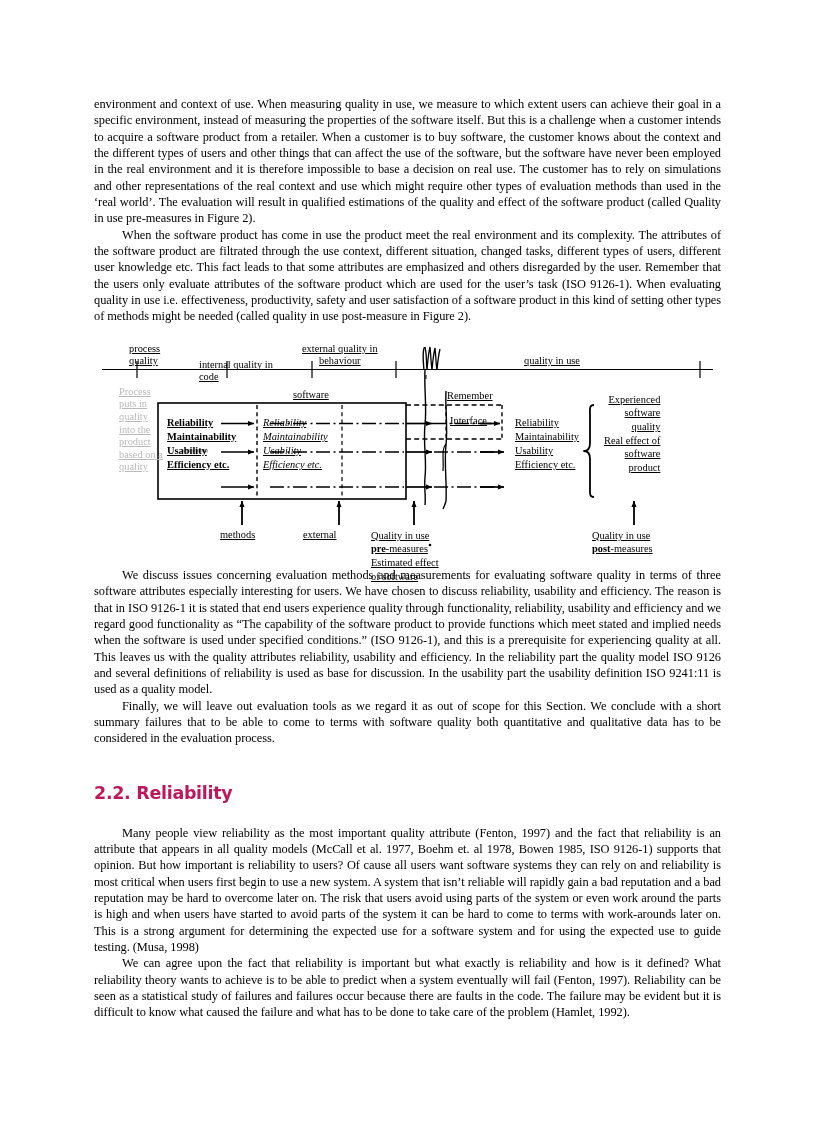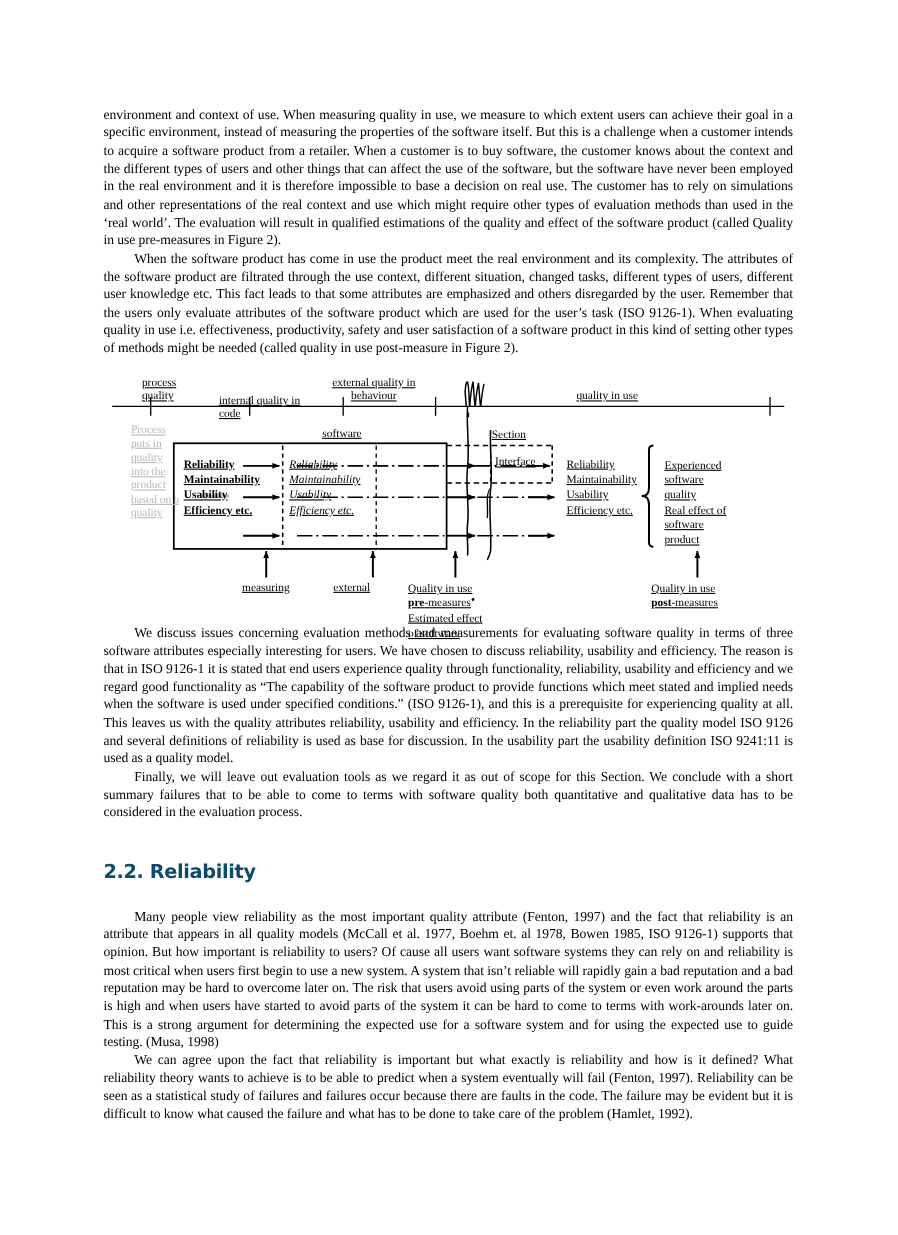--- a/index.html
+++ b/index.html
@@ -78,21 +78,21 @@
     color: #111;
     letter-spacing: -0.1px;
   }
 
   h2.section-head {
     font-family: "DejaVu Sans", sans-serif;
     font-size: 17.5px;
     font-weight: bold;
     letter-spacing: -0.3px;
     margin: 36px 0 0 0;
-    color: #0c4a6e;
+    color: #be185d;
   }
   .after-head { height: 22px; }
 </style>
 </head>
 <body>
 
 <div class="page">
   <div class="content">
 
     <p class="body-par">environment and context of use. When measuring quality in use, we measure to which extent users can achieve their goal in a specific environment, instead of measuring the properties of the software itself. But this is a challenge when a customer intends to acquire a software product from a retailer. When a customer is to buy software, the customer knows about the context and the different types of users and other things that can affect the use of the software, but the software have never been employed in the real environment and it is therefore impossible to base a decision on real use. The customer has to rely on simulations and other representations of the real context and use which might require other types of evaluation methods than used in the ‘real world’.  The evaluation will result in qualified estimations of the quality and effect of the software product (called Quality in use pre-measures in Figure 2).</p>
@@ -186,31 +186,31 @@
       <div class="fig-label bold" style="left:73px; top:78px;">Reliability</div>
       <div class="fig-label bold" style="left:73px; top:92px;">Maintainability</div>
       <div class="fig-label bold" style="left:73px; top:106px;">Usability</div>
       <div class="fig-label bold" style="left:73px; top:120px;">Efficiency  etc.</div>
 
       <div class="fig-label italic" style="left:169px; top:78px;">Reliability</div>
       <div class="fig-label italic" style="left:169px; top:92px;">Maintainability</div>
       <div class="fig-label italic" style="left:169px; top:106px;">Usability</div>
       <div class="fig-label italic" style="left:169px; top:120px;">Efficiency  etc.</div>
 
-      <div class="fig-label" style="left:353px; top:51px;">Section</div>
+      <div class="fig-label" style="left:353px; top:51px;">Remember</div>
       <div class="fig-label" style="left:356px; top:76px;">Interface</div>
 
       <div class="fig-label" style="left:421px; top:78px;">Reliability</div>
       <div class="fig-label" style="left:421px; top:92px;">Maintainability</div>
       <div class="fig-label" style="left:421px; top:106px;">Usability</div>
       <div class="fig-label" style="left:421px; top:120px;">Efficiency  etc.</div>
 
-      <div class="fig-label" style="left:510px; top:78px; line-height:13.6px;">Experienced<br>software<br>quality<br>Real effect of<br>software<br>product</div>
-
-      <div class="fig-label" style="left:126px; top:190px;">measuring</div>
+      <div class="fig-label" style="left:510px; top:54px; line-height:13.6px;text-align:right;">Experienced<br>software<br>quality<br>Real effect of<br>software<br>product</div>
+
+      <div class="fig-label" style="left:126px; top:190px;">methods</div>
       <div class="fig-label" style="left:209px; top:190px;">external</div>
 
       <div class="fig-label wrapw" style="left:277px; top:190px; width:110px; line-height:13.6px;">Quality in use<br><b>pre</b>-measures<br>Estimated effect<br>of software</div>
 
       <div class="fig-label wrapw" style="left:498px; top:190px; width:110px; line-height:13.6px;">Quality in use<br><b>post</b>-measures</div>
     </div>
 
 
     <div style="height:16px"></div>
 

